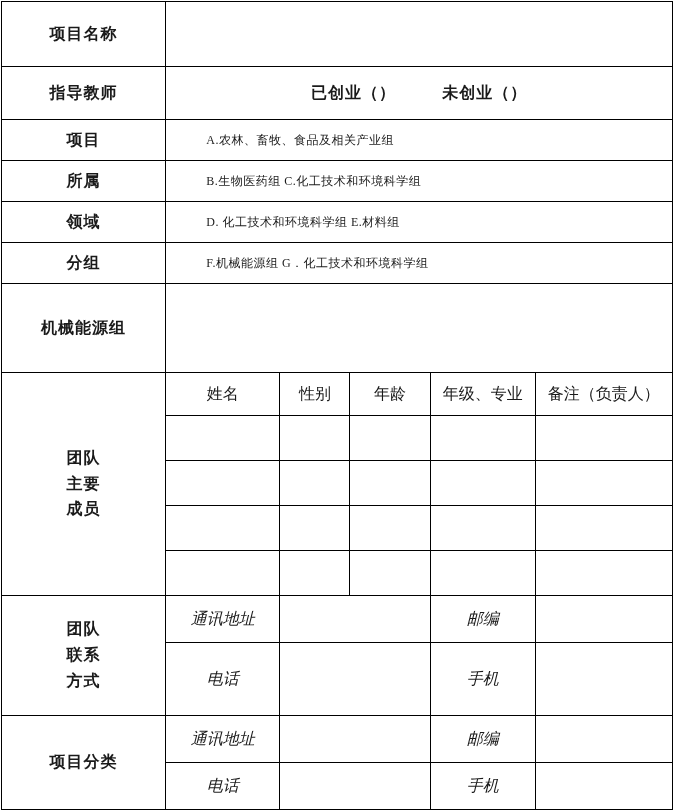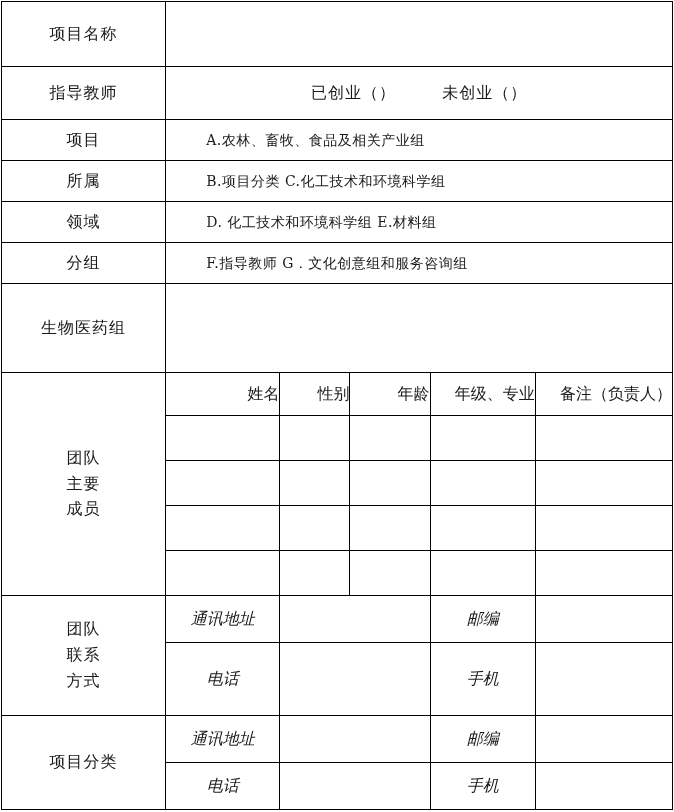--- a/index.html
+++ b/index.html
@@ -36,20 +36,21 @@
     font-size: 16px;
     line-height: 1.05;
   }
 
   
   .lbl {
     text-align: center;
     padding: 0 6px 0 34px;
     font-size: 16px;
     letter-spacing: 1px;
+    font-weight: bold;
   }
   .lbl .stack-line {
     display: block;
     margin: 9px 0;
   }
   .lbl.multi {
     padding-top: 2px;
     padding-bottom: 2px;
   }
 
@@ -57,41 +58,43 @@
   .val {
     padding: 4px 10px;
   }
   .blank {
     
   }
 
   .domain-line {
     display: block;
     padding: 4px 0 4px 40px;
-    font-size: 14px;
+    font-size: 12px;
     letter-spacing: 0.5px;
     white-space: nowrap;
+    font-family: Liberation Serif, serif;
   }
 
   .classify {
     text-align: center;
     font-size: 16px;
     letter-spacing: 1px;
     white-space: nowrap;
   }
   .classify .opt {
     display: inline-block;
+    font-weight: bold;
   }
   .classify .gap {
     display: inline-block;
     width: 34px;
   }
 
   .hdr {
-    text-align: right;
+    text-align: center;
     font-size: 16px;
     padding: 7px 2px;
     white-space: nowrap;
   }
 
   .fieldlabel {
     text-align: center;
     font-size: 16px;
     white-space: nowrap;
     font-style: italic;
@@ -141,38 +144,38 @@
 
       <tr>
         <td class="lbl h-domain">项目</td>
         <td colspan="5">
           <span class="domain-line">A.农林、畜牧、食品及相关产业组</span>
         </td>
       </tr>
       <tr>
         <td class="lbl h-domain">所属</td>
         <td colspan="5">
-          <span class="domain-line">B.项目分类  C.化工技术和环境科学组</span>
+          <span class="domain-line">B.生物医药组  C.化工技术和环境科学组</span>
         </td>
       </tr>
       <tr>
         <td class="lbl h-domain">领域</td>
         <td colspan="5">
           <span class="domain-line">D.  化工技术和环境科学组  E.材料组</span>
         </td>
       </tr>
       <tr>
         <td class="lbl h-domain">分组</td>
         <td colspan="5">
-          <span class="domain-line">F.指导教师 G．文化创意组和服务咨询组</span>
-        </td>
-      </tr>
-
-      <tr>
-        <td class="lbl h-college">生物医药组</td>
+          <span class="domain-line">F.机械能源组 G．化工技术和环境科学组</span>
+        </td>
+      </tr>
+
+      <tr>
+        <td class="lbl h-college">机械能源组</td>
         <td class="val blank" colspan="5"></td>
       </tr>
 
       <tr>
         <td class="lbl multi" rowspan="5">
           <span class="stack-line">团队</span>
           <span class="stack-line">主要</span>
           <span class="stack-line">成员</span>
         </td>
         <td class="hdr h-thead">姓名</td>

